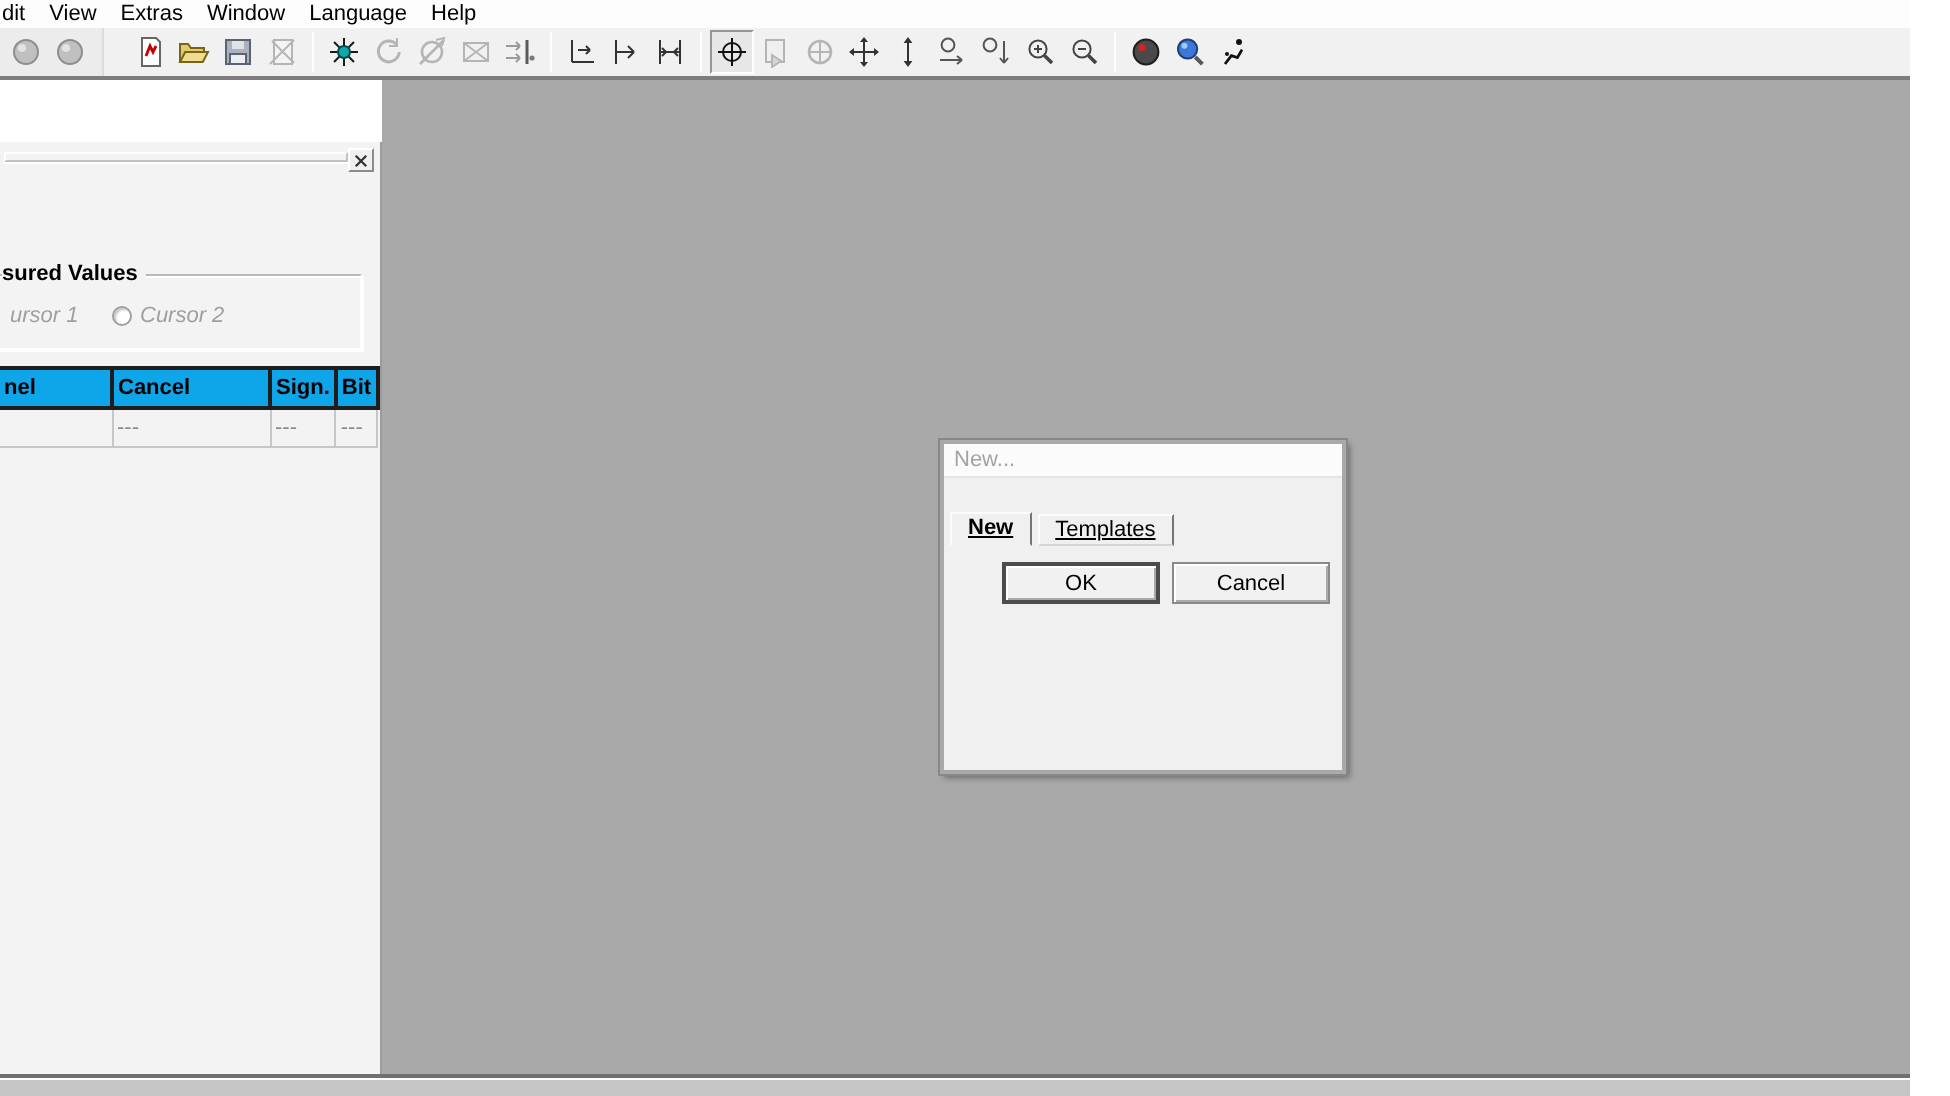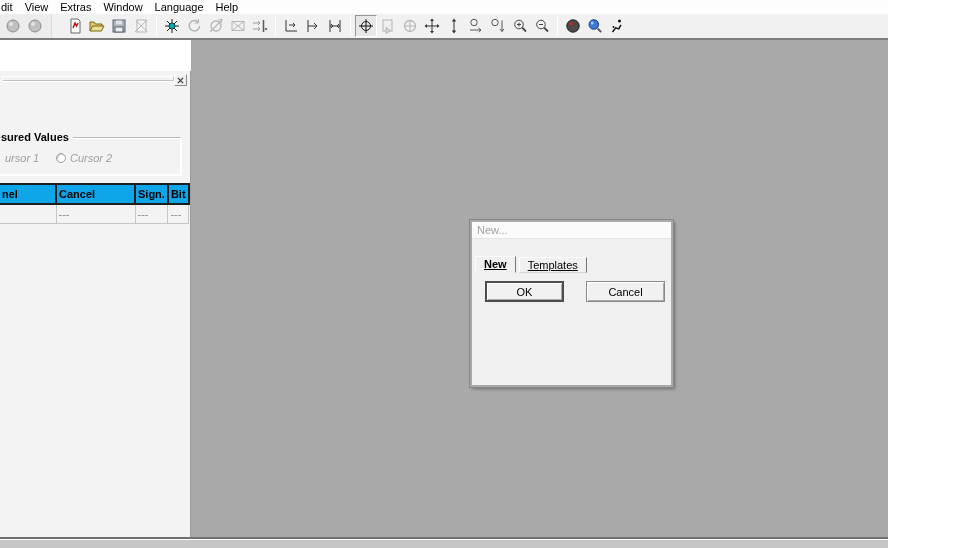--- a/index.html
+++ b/index.html
@@ -1,18 +1,18 @@
 <!DOCTYPE html>
 <html><head>
 <meta charset="utf-8">
 <style>
   * { margin:0; padding:0; box-sizing:border-box; }
   html,body { width:975px; height:548px; }
   body { font-family:"Liberation Sans", sans-serif; font-size:11px; color:#000; }
-  .app { position:relative; width:888px; height:548px; overflow:hidden; background:#fff; }
+  .app { position:relative; width:955px; height:548px; overflow:hidden; background:#fff; }
 
   
   .menubar { position:absolute; left:0; top:0; width:975px; height:14px; background:#fdfdfd; display:flex; align-items:center; }
   .mi { padding:0 6px; height:14px; line-height:14px; cursor:default; }
   .mi:first-child { padding-left:1px; }
 
   
   .toolbar { position:absolute; left:0; top:14px; width:975px; height:26px; background:#f1f1f1; border-bottom:2px solid #7d7d7d; display:flex; align-items:center; }
   .tb-led-group { display:flex; align-items:center; height:24px; padding-left:2px; width:52px; background:#ececec; border-right:1px solid #dcdcdc; }
   .icn { width:22px; height:22px; display:flex; align-items:center; justify-content:center; background:transparent; border:1px solid transparent; padding:0; }
@@ -48,21 +48,21 @@
 
   
   .dialog { position:absolute; left:470px; top:220px; width:203px; height:167px; background:#f0f0f0; border:2px solid #a9a9a9; box-shadow:0 0 0 1px #878787, 2px 2px 3px rgba(0,0,0,.35); }
   .dlg-title { height:17px; background:#fbfbfb; color:#a3a3a3; line-height:17px; padding-left:5px; border-bottom:1px solid #e4e4e4; }
   .tabs { display:flex; align-items:flex-end; padding-left:3px; margin-top:18px; height:16px;text-decoration:underline; }
   .tab { padding:1px 8px 1px 8px; background:#f0f0f0; border:1px solid; border-color:#fcfcfc #767676 #d5d5d5 #fcfcfc; line-height:12px; }
   .tab.active { font-weight:bold; border-bottom-color:#f0f0f0; padding-bottom:2px; margin-right:3px; }
   .listbox { margin:1px 5px 0 5px; height:93px; background:#fff; border:1px solid; border-color:#7f7f7f #fdfdfd #fdfdfd #7f7f7f; box-shadow:inset 1px 1px 0 #c9c9c9; overflow:hidden; }
   .li { height:14px; line-height:14px; padding-left:3px; white-space:nowrap; }
   .li.sel { background:#2563cf; color:#fff; }
-  .btnrow { display:flex; justify-content:flex-end; gap:22px; margin:8px 6px 0 0; }
+  .btnrow { display:flex; justify-content:flex-end; gap:6px; margin:8px 6px 0 0; }
   .btn { width:79px; height:21px; background:#f1f1f1; font-family:"Liberation Sans", sans-serif; font-size:11px; border:1px solid #8a8a8a; box-shadow:inset 1px 1px 0 #fff, inset -1px -1px 0 #a9a9a9; }
   .btn.default { border:2px solid #4c4c4c; box-shadow:inset 1px 1px 0 #fff, inset -1px -1px 0 #a9a9a9; }
 
   
   .footer { position:absolute; left:0; top:537px; width:975px; height:11px; background:#c6c6c6; border-top:2px solid #6f6f6f; box-shadow:inset 0 1px 0 #ffffff; }
 </style>
 </head>
 <body>
 
 <div class="app">

